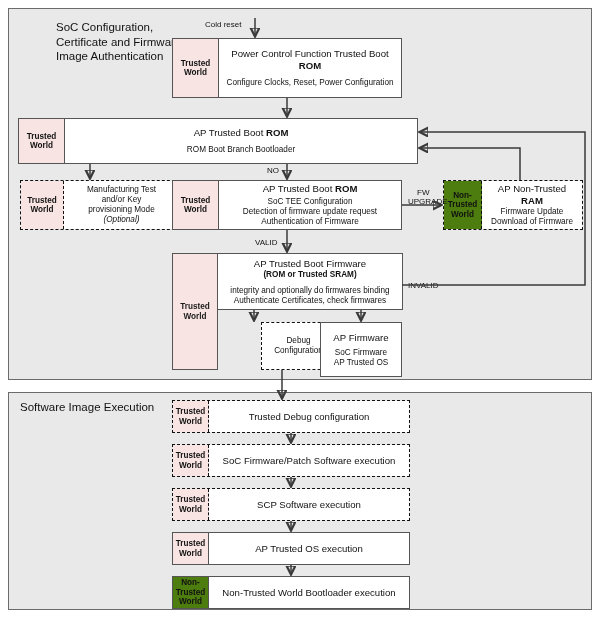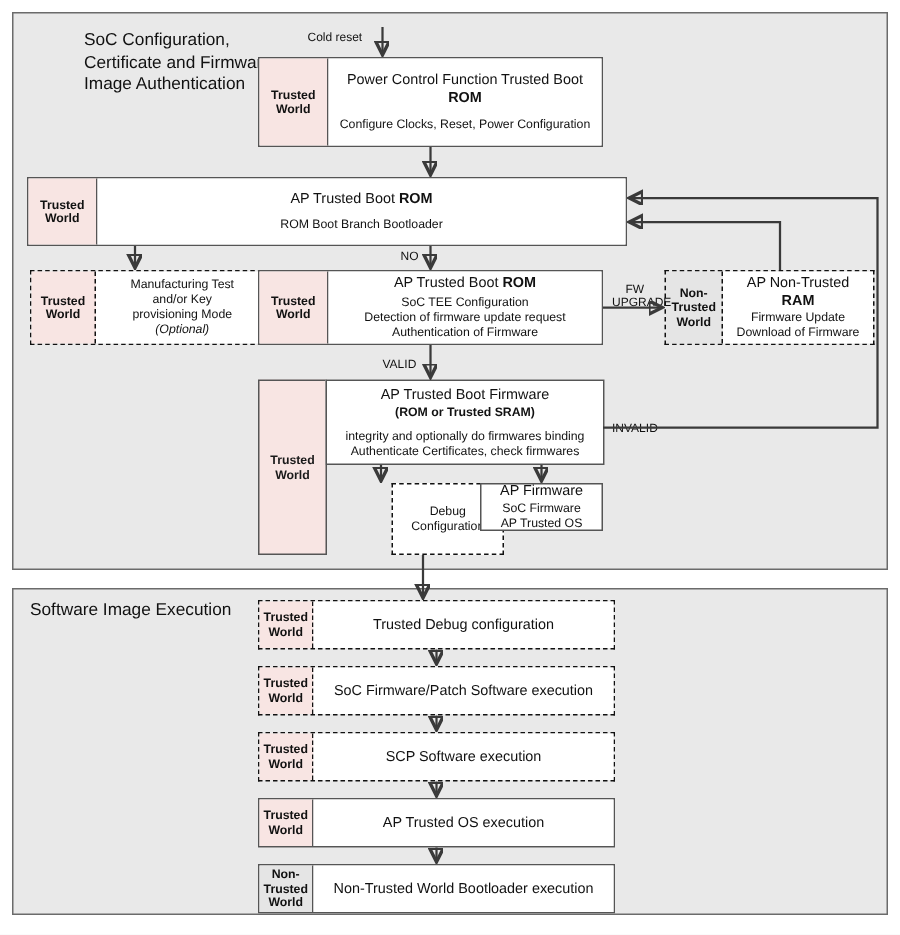--- a/index.html
+++ b/index.html
@@ -6,21 +6,21 @@
   body{font-family:"Liberation Sans","DejaVu Sans",sans-serif;color:#1a1a1a;}
   #stage{position:relative;width:600px;height:623px;overflow:hidden;background:#ffffff;}
   .panel{position:absolute;background:#e9e9e9;border:1.5px solid #6b6b6b;box-sizing:border-box;}
   .panel-title{position:absolute;font-size:11.5px;line-height:14.5px;color:#111;white-space:pre-line;}
   .node{position:absolute;box-sizing:border-box;display:flex;background:#ffffff;}
   .node.solid{border:1.4px solid #555;}
   .node.dashed{border:1.9px dashed #111;background:transparent;}
   .band{box-sizing:border-box;display:flex;align-items:center;justify-content:center;
         font-size:8.2px;font-weight:bold;line-height:9.5px;text-align:center;color:#111;flex:0 0 auto;}
   .band.trusted{background:#f8e5e3;}
-  .band.nontrusted{background:#e5e5e5;}
+  .band.nontrusted{background:#4d7c0f;}
   .node.solid > .band{border-right:1.4px solid #555;}
   .node.dashed > .band{border-right:1.9px dashed #111;}
   .node.dashed > .band.trusted{background:#f8e5e3;}
   .body{flex:1 1 auto;display:flex;flex-direction:column;align-items:center;justify-content:center;
         text-align:center;padding:2px 0;box-sizing:border-box;background:#ffffff;}
   .node.dashed > .body{background:#ffffff;}
   .t1{font-size:9.6px;line-height:12px;color:#111;}
   .t1 b{font-weight:bold;}
   .t2{font-size:8.2px;line-height:10px;color:#111;}
   .t2 i{font-style:italic;}
@@ -104,21 +104,21 @@
     <div class="sp6"></div>
     <div class="t2">integrity and optionally do firmwares binding</div>
     <div class="t2">Authenticate Certificates, check firmwares</div>
   </div>
 
   <div style="position:absolute;left:217px;top:322px;width:75px;height:48px;border:1.9px dashed #111;box-sizing:border-box;background:#fff;display:flex;flex-direction:column;align-items:center;justify-content:center;text-align:center;margin-left:44px;">
     <div class="t2">Debug</div>
     <div class="t2">Configuration</div>
   </div>
 
-  <div style="position:absolute;left:320px;top:322px;width:82px;height:32px;border:1.4px solid #555;box-sizing:border-box;background:#fff;display:flex;flex-direction:column;align-items:center;justify-content:center;text-align:center;">
+  <div style="position:absolute;left:320px;top:322px;width:82px;height:55px;border:1.4px solid #555;box-sizing:border-box;background:#fff;display:flex;flex-direction:column;align-items:center;justify-content:center;text-align:center;">
     <div class="t1">AP Firmware</div>
     <div class="sp4"></div>
     <div class="t2">SoC Firmware</div>
     <div class="t2">AP Trusted OS</div>
   </div>
 
   <div class="panel" style="left:8px;top:392px;width:584px;height:218px;"></div>
   <div class="panel-title" style="left: 20px; top: 400px; width: 160px; white-space: pre-line;">Software Image Execution</div>
 
   <div class="node dashed" style="left:172px;top:400px;width:238px;height:33px;">

